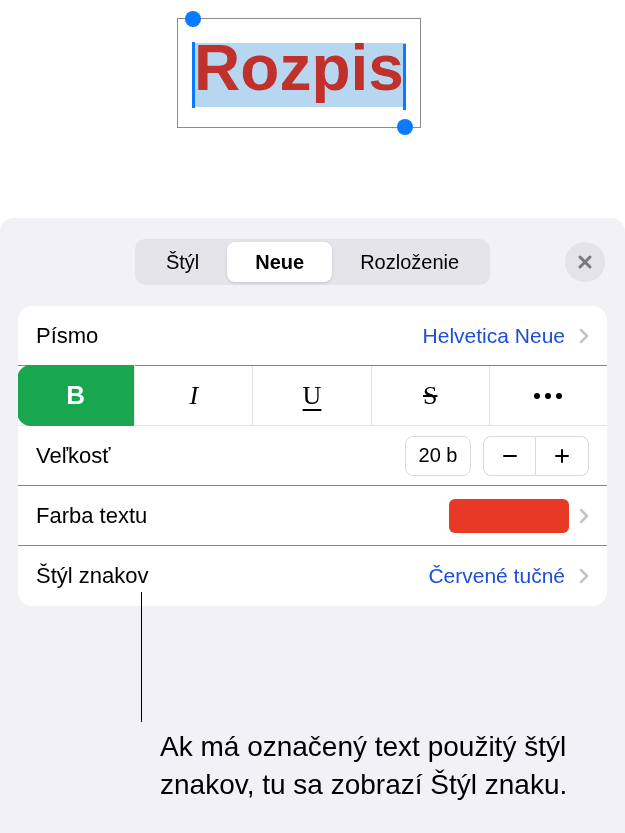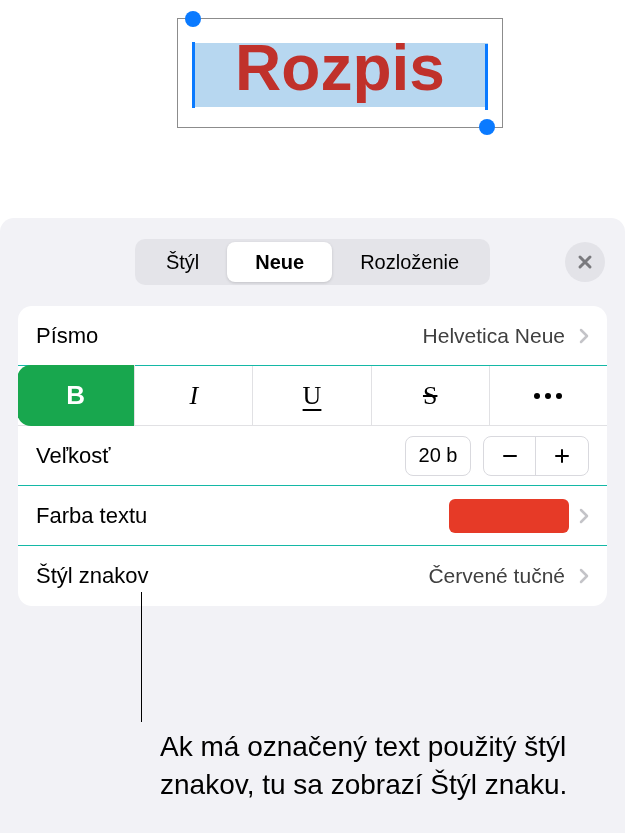--- a/index.html
+++ b/index.html
@@ -17,21 +17,21 @@
   .canvas {
     width: 100%;
     height: 218px;
     position: relative;
     background: #ffffff;
   }
   .textbox {
     position: absolute;
     top: 18px;
     left: 177px;
-    width: 326px;
+    width: 244px;
     height: 110px;
     border: 1px solid #8c8c8c;
   }
   .textbox-sel {
     position: absolute;
     top: 24px;
     left: 14px;
     right: 14px;
     height: 64px;
     background: #b7d7f0;
@@ -134,21 +134,21 @@
     display: flex;
     align-items: center;
     height: 60px;
     padding: 0 18px;
     border-bottom: 1px solid #14b8a6;
     font-size: 22px;
     color: #000;
   }
   .row:last-child { border-bottom: none; }
   .row .label { flex: 1; }
-  .row .value { color: #404040; font-size: 21px; margin-right: 4px; }
+  .row .value { color: #1d4ed8; font-size: 21px; margin-right: 4px; }
   .chevron {
     width: 10px; height: 16px; margin-left: 10px; flex: 0 0 auto;
   }
   .chevron svg { display:block; }
 
   
   .style-row {
     display: flex;
     align-items: stretch;
     height: 60px;

